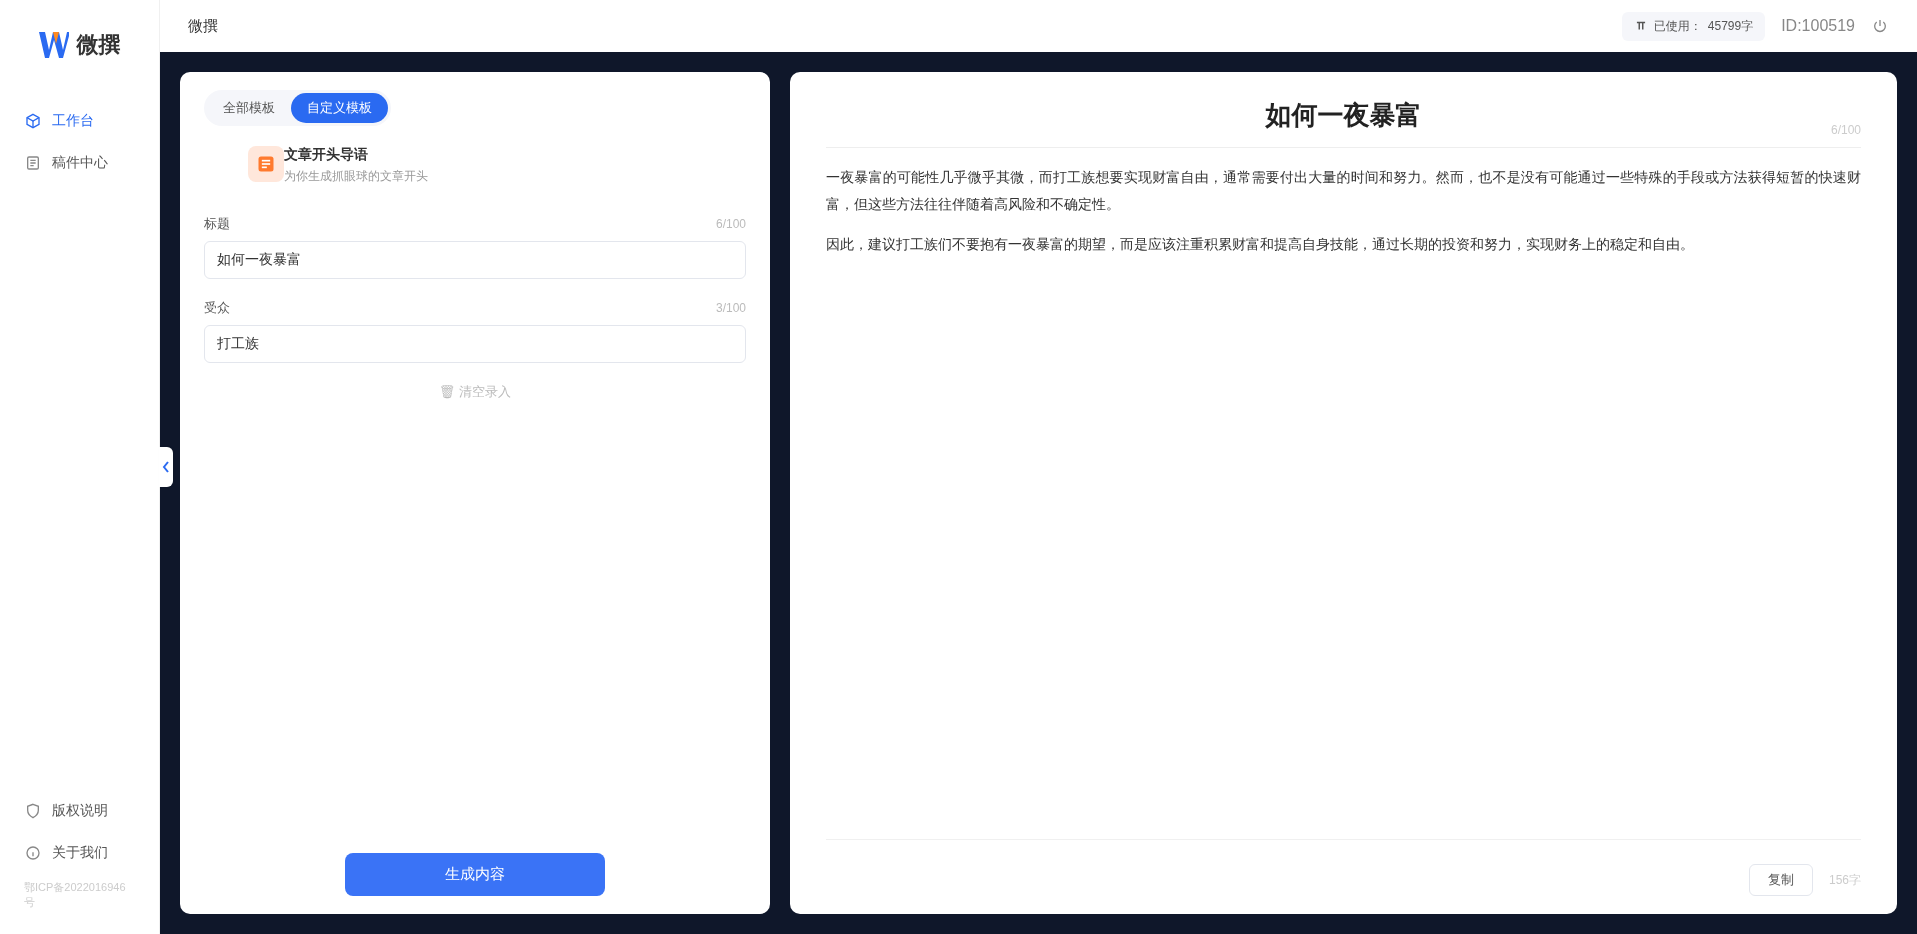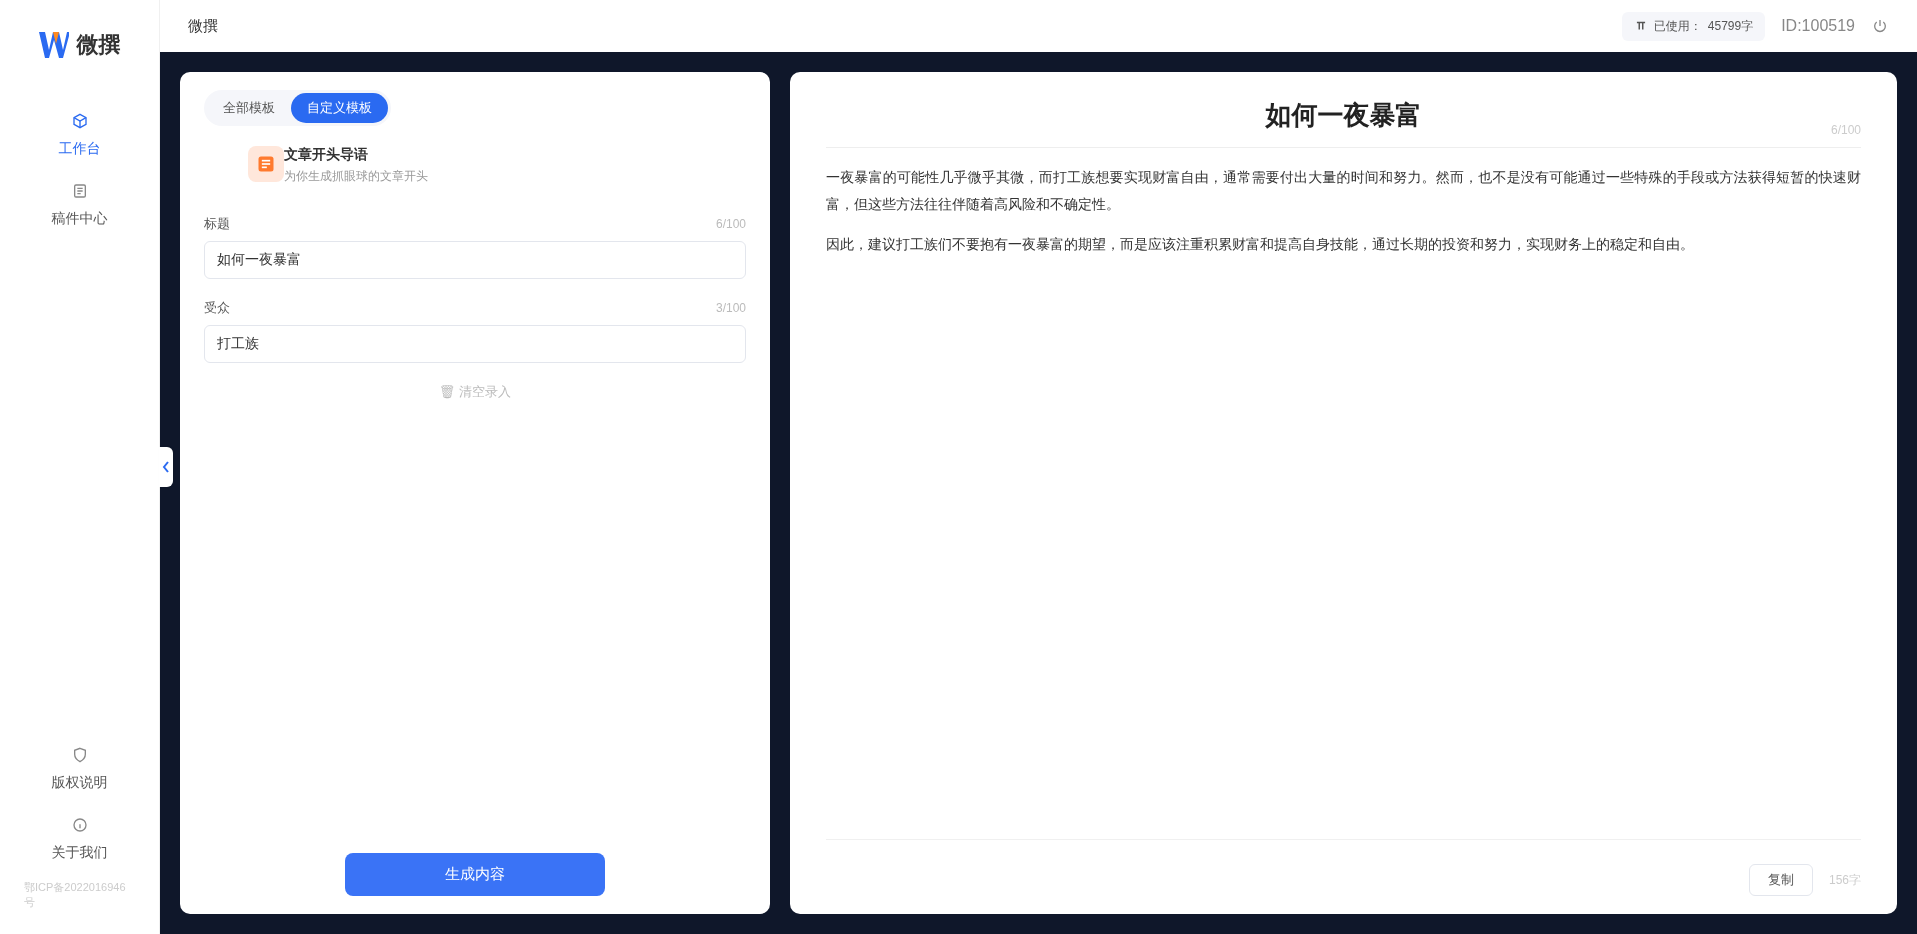--- a/index.html
+++ b/index.html
@@ -46,21 +46,20 @@
     flex-direction: column;
   }
   .nav-item {
     display: flex;
     align-items: center;
     gap: 10px;
     padding: 12px 24px;
     cursor: pointer;
     color: #555;
     font-size: 14px;
-    flex-direction: column;
   }
   .nav-item.active { color: #2a6af1; }
   .nav-item .ico { width: 18px; height: 18px; display:inline-flex; align-items:center; justify-content:center; }
   .nav-bottom {
     display: flex;
     flex-direction: column;
     padding-bottom: 8px;
   }
   .icp {
     font-size: 11px;

